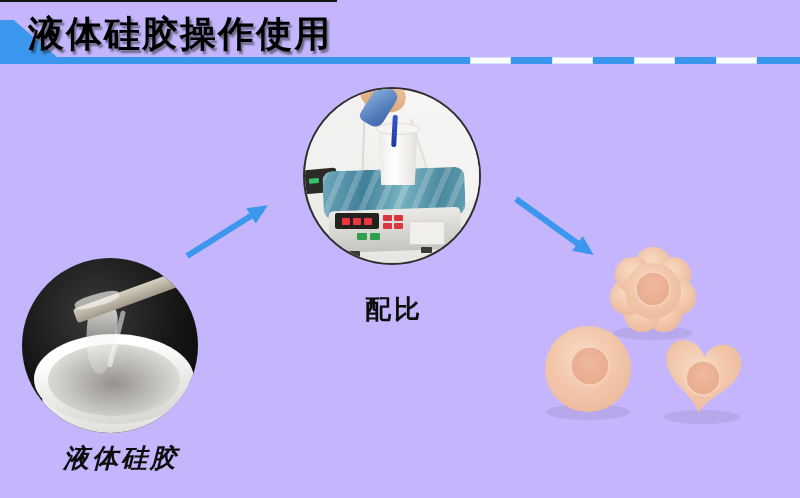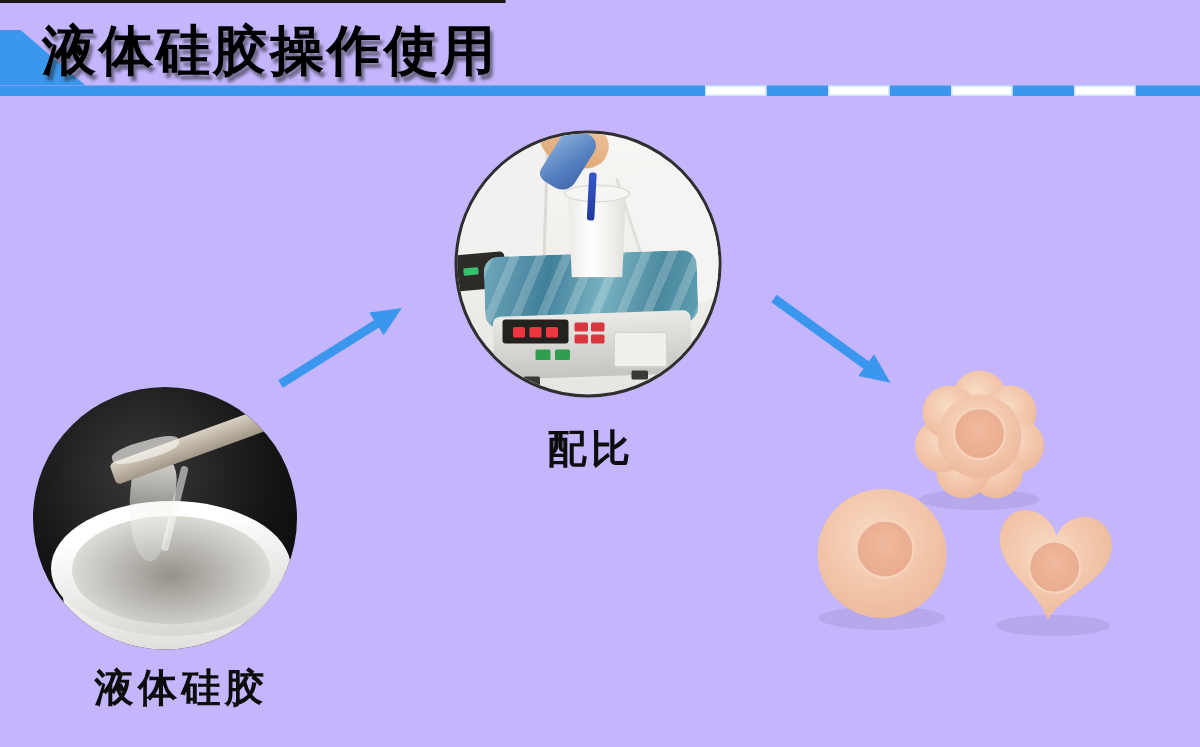--- a/index.html
+++ b/index.html
@@ -96,22 +96,22 @@
     background:linear-gradient(115deg,#8fb3dd 0%,#5580c0 60%,#3f63a8 100%);}
 
   
   .photo-right{position:absolute;left:530px;top:245px;width:220px;height:182px;}
 
   
   .step-label{
     position:absolute;transform:translateX(-50%);font-size:26px;font-weight:bold;color:#0d0d0d;
     letter-spacing:3px;white-space:nowrap;
   }
-  .label-raw{left:121px;top:441px;}
-  .label-mix{left:394px;top:282px;text-align:right;}
+  .label-raw{left:121px;top:441px;font-style:italic;}
+  .label-mix{left:394px;top:292px;text-align:right;}
   .label-fin{left:671px;top:439px;}
 </style>
 </head>
 <body>
 
 <div class="canvas">
 
   <div class="top-rule"></div>
   <div class="accent-trapezoid"></div>
   <div class="page-title">液体硅胶操作使用</div>

